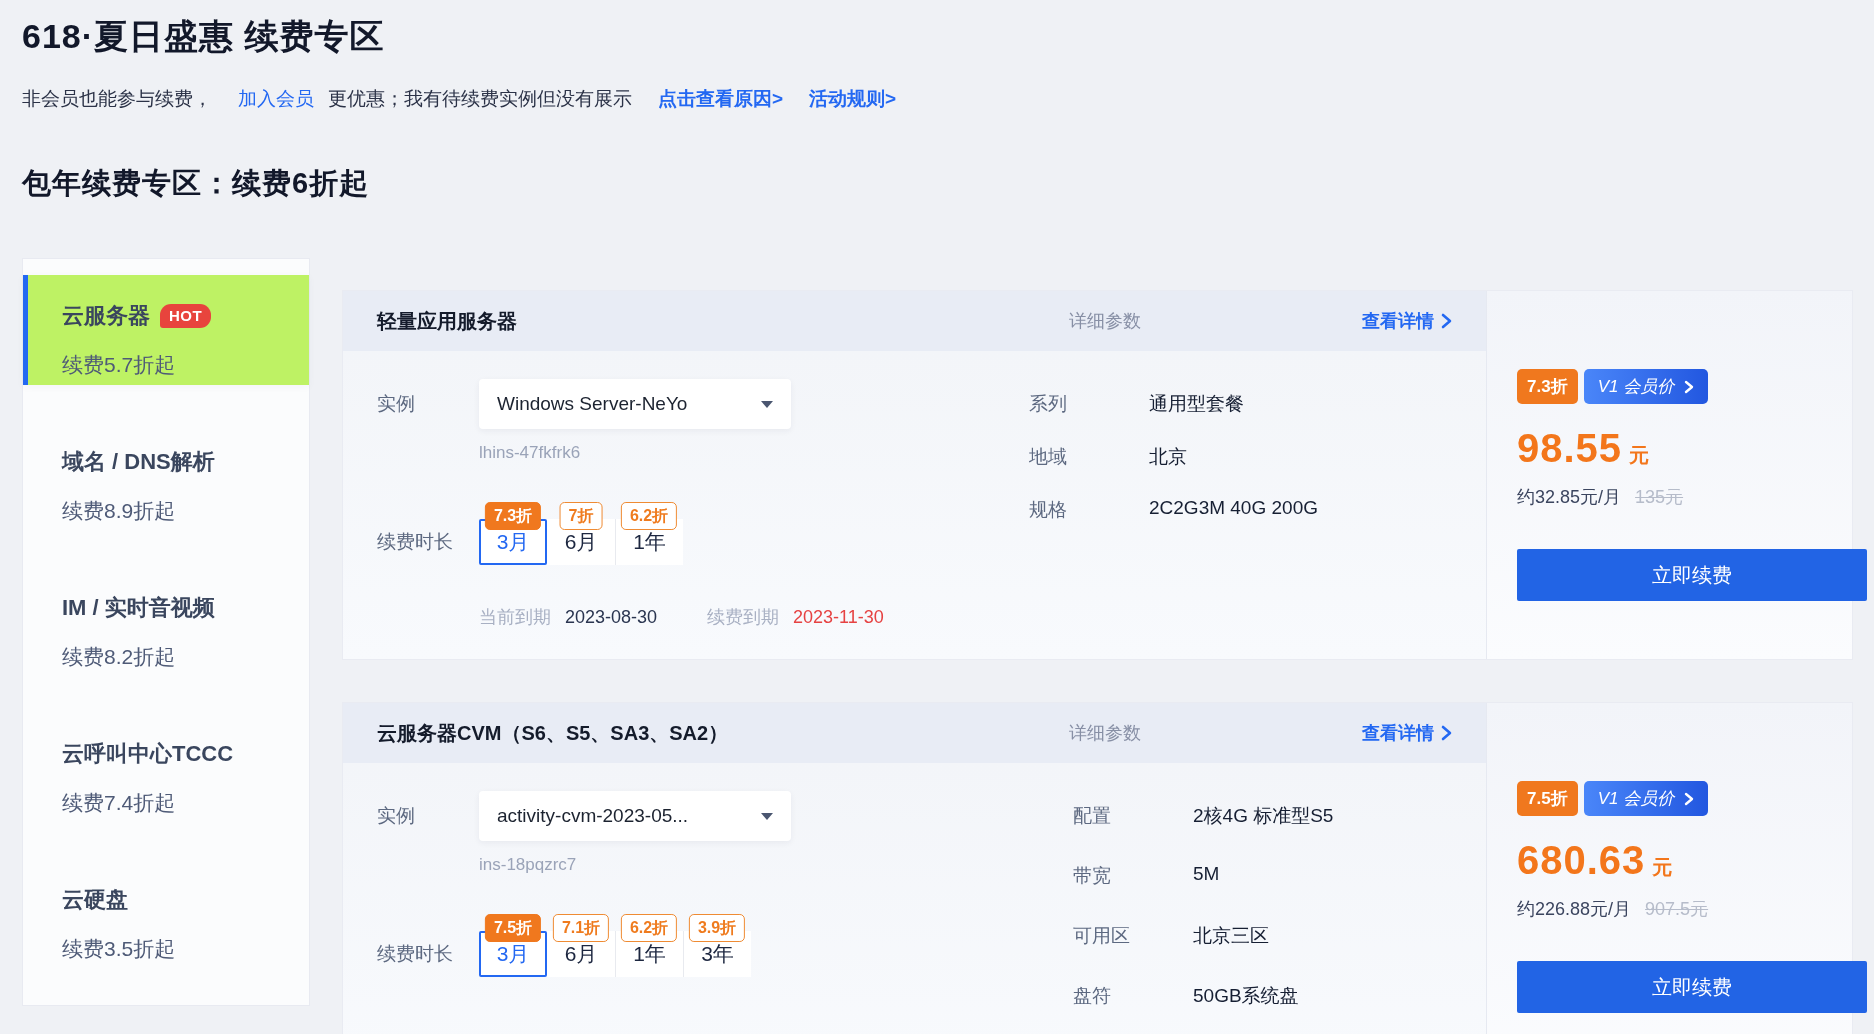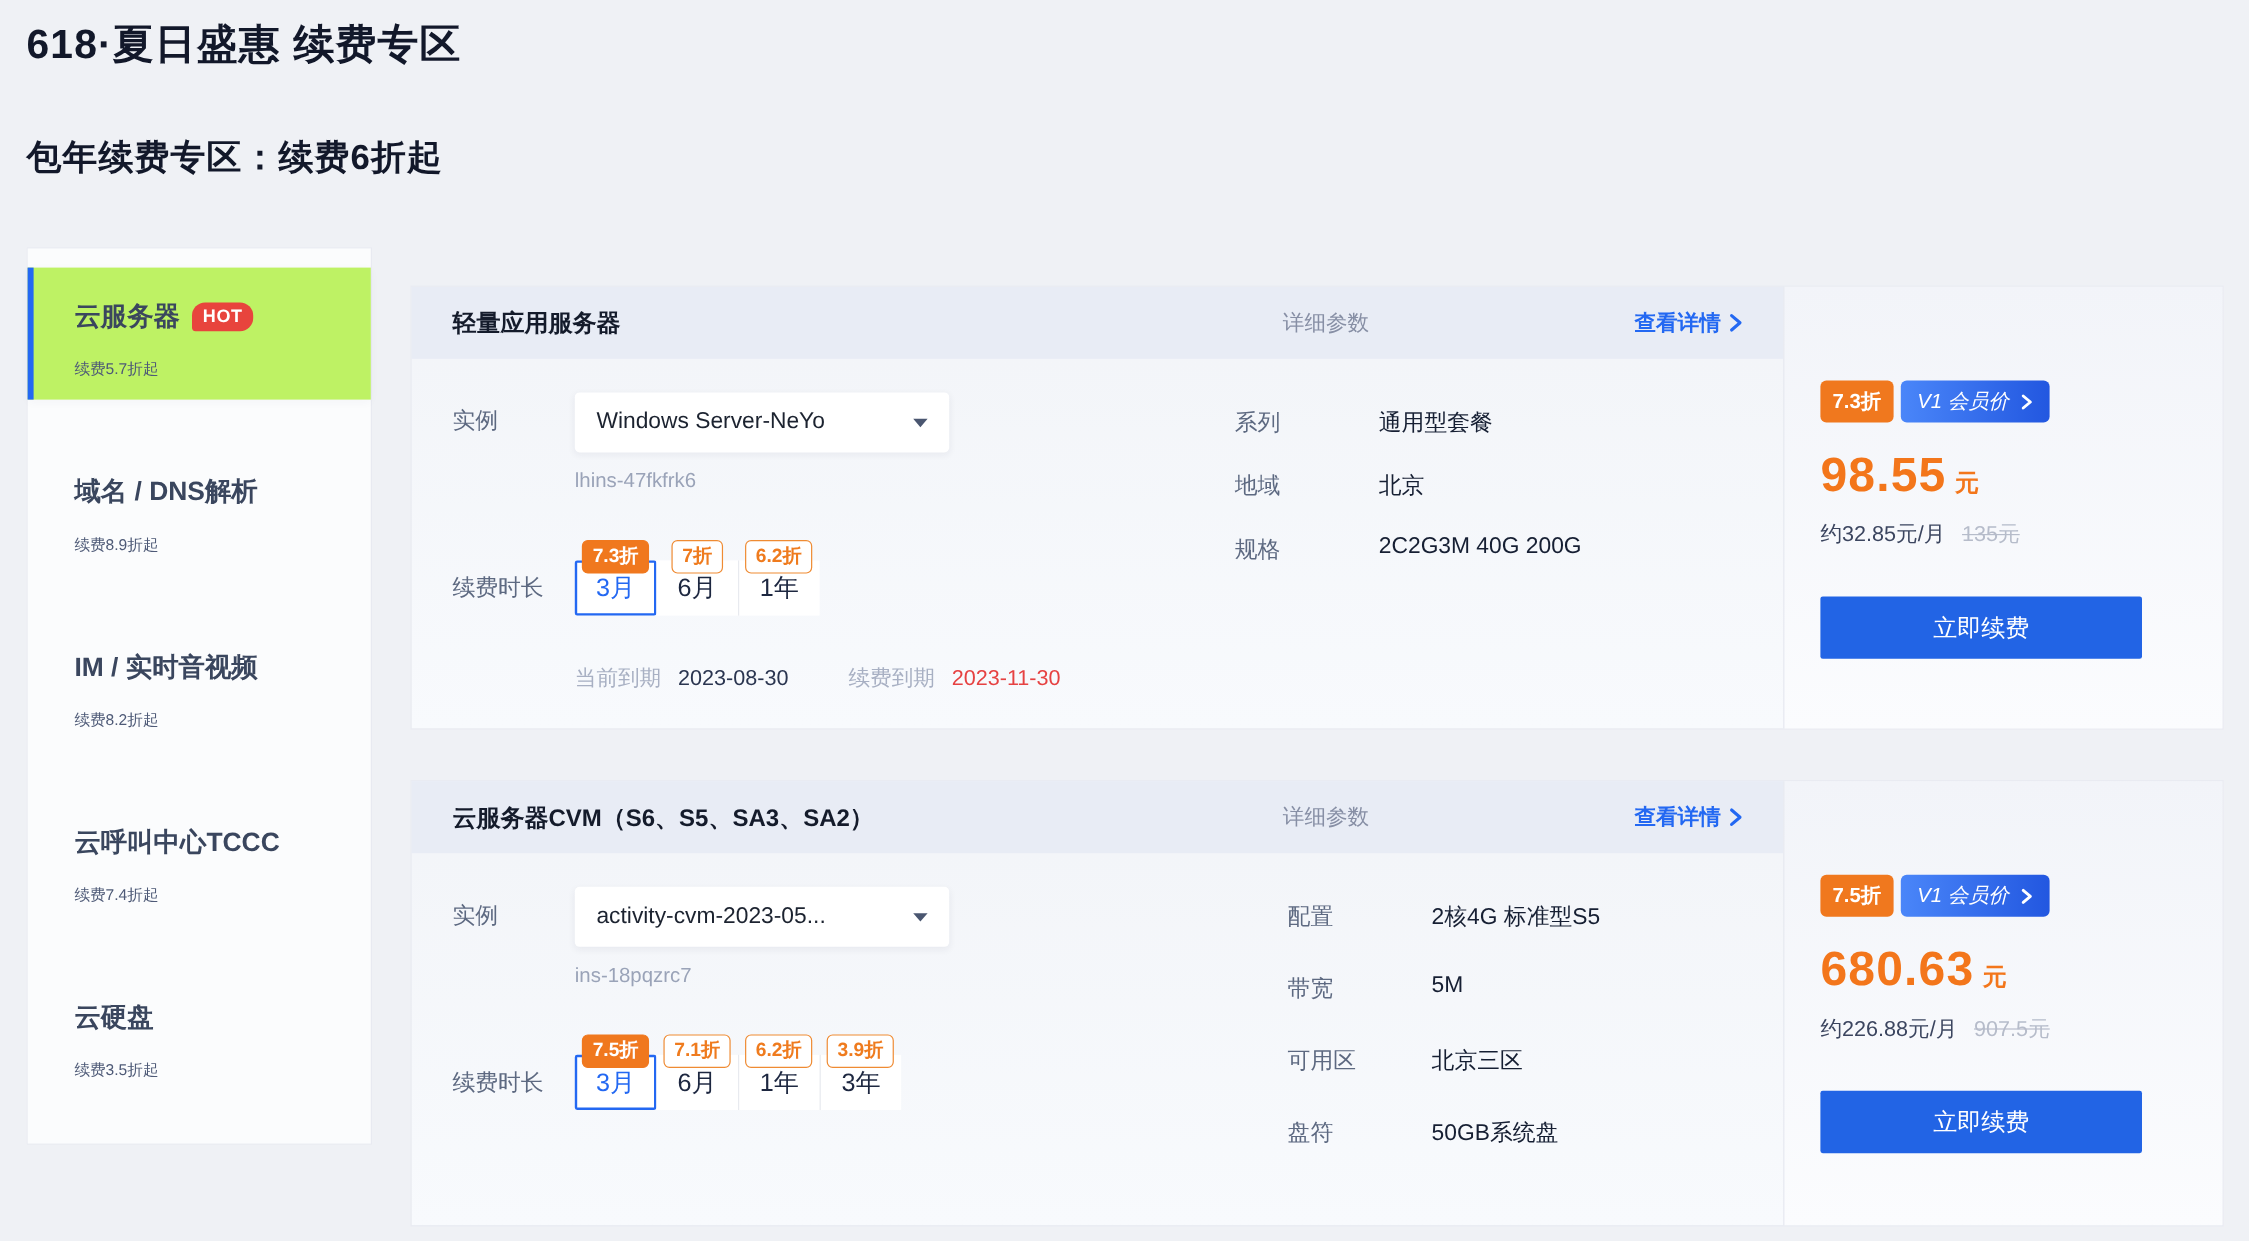--- a/index.html
+++ b/index.html
@@ -29,21 +29,21 @@
     border:1px solid #e8eaf1; padding-top:16px; margin-right:32px;
   }
   .side-item { height:110px; margin-bottom:36px; padding:26px 14px 0 34px; border-left:5px solid transparent; cursor:pointer; }
   .side-item.active { background:#bef264; border-left:5px solid #2368f2; box-shadow:0 2px 8px rgba(40,60,110,0.04); }
   .side-title-row { display:flex; align-items:center; }
   .side-title { font-size:22px; font-weight:700; color:#3a465e; }
   .hot-badge {
     margin-left:10px; background:#e8443d; color:#fff; font-size:15px; font-weight:700;
     padding:3px 9px 4px; border-radius:11px 11px 11px 3px; letter-spacing:0.5px;
   }
-  .side-sub { margin-top:20px; font-size:13px; color:#4e5a77; }
+  .side-sub { margin-top:20px; font-size:21px; color:#4e5a77; }
 
   
   .cards { flex:1; margin-top:32px; }
   .card {
     display:flex; background:linear-gradient(180deg,#f2f4f8 0%,#f8fafd 100%);
     border:1px solid #e9ebf2; margin-bottom:42px;
   }
   .card-main { flex:1; min-width:0; }
   .card-header {
     height:60px; background:#e8ecf5; display:flex; align-items:center; padding:0 34px;
@@ -114,32 +114,39 @@
     display:flex; align-items:center; text-decoration:none; cursor:pointer;
   }
   .member-pill svg { margin-left:10px; }
   .price-line { margin-top:22px; display:flex; align-items:baseline; }
   .amount { font-size:40px; font-weight:700; color:#f3761b; letter-spacing:1px; }
   .unit { font-size:20px; font-weight:600; color:#f3761b; margin-left:7px; }
   .sub-line { margin-top:14px; display:flex; align-items:baseline; font-size:18px; }
   .monthly { color:#3b455f; }
   .original { margin-left:14px; color:#b6bcca; text-decoration:line-through; }
   .renew-btn {
-    margin-top:40px; width:268px; height:52px; background:#2264e5; color:#fff;
+    margin-top:40px; width:350px; height:52px; background:#2264e5; color:#fff;
     font-size:20px; border:none; border-radius:2px; cursor:pointer;
     font-family:"Liberation Sans","DejaVu Sans",sans-serif;
   }
 </style>
 </head>
 <body>
 
 <div class="page">
 
   <h1 class="page-title">618·夏日盛惠 续费专区</h1>
 
+  <div class="subtitle">
+    <span>非会员也能参与续费，</span>
+    <a class="link gap-m">加入会员</a>
+    <span class="gap-s">更优惠；我有待续费实例但没有展示</span>
+    <a class="link strong gap-m">点击查看原因&gt;</a>
+    <a class="link strong gap-m">活动规则&gt;</a>
+  </div>
 
   <h2 class="section-title">包年续费专区：续费6折起</h2>
 
   <div class="content">
 
     <aside class="sidebar">
       <div class="side-item active">
         <div class="side-title-row">
           <span class="side-title">云服务器</span>
           <span class="hot-badge">HOT</span>

